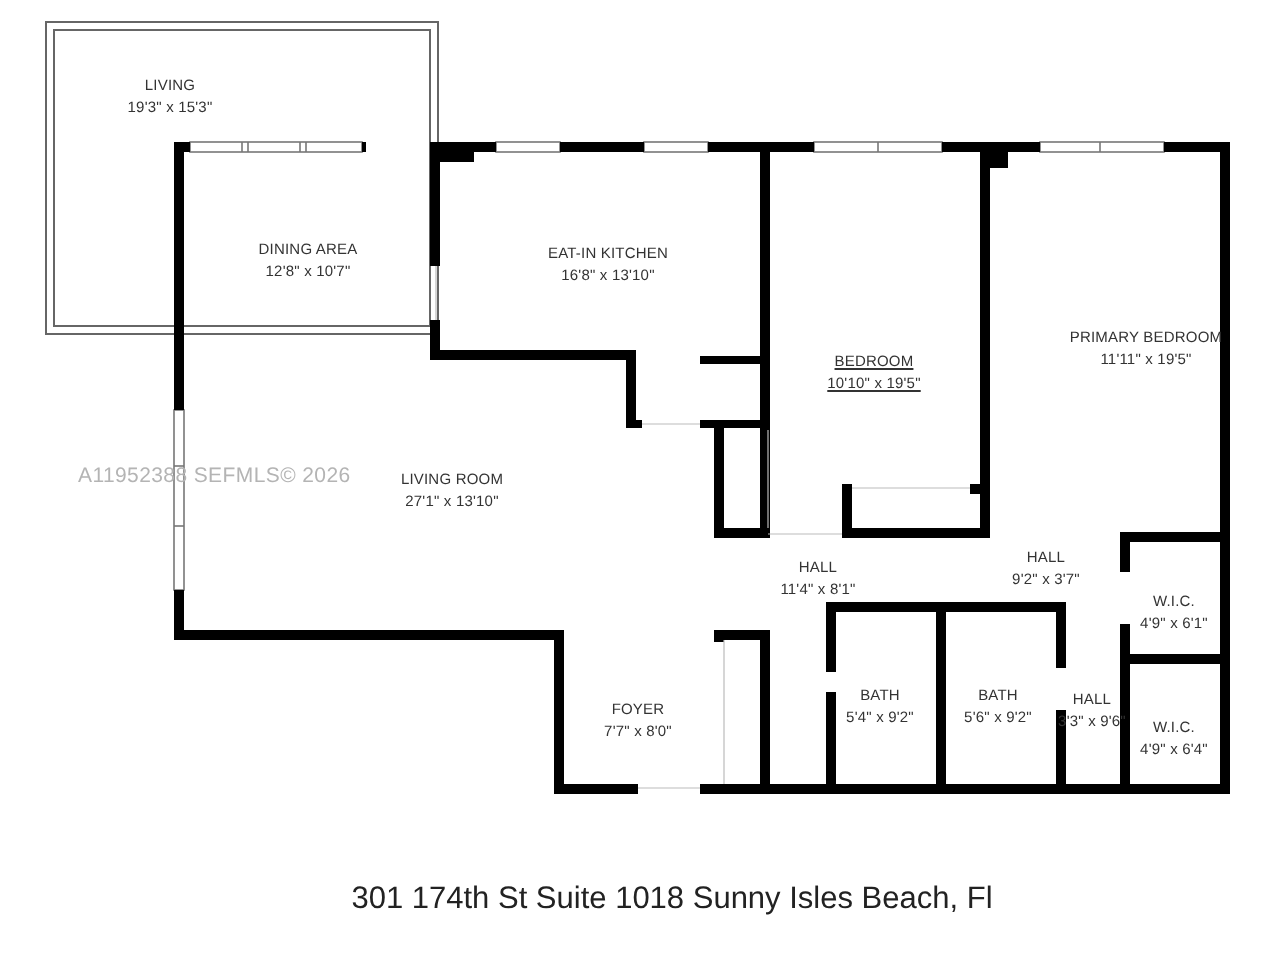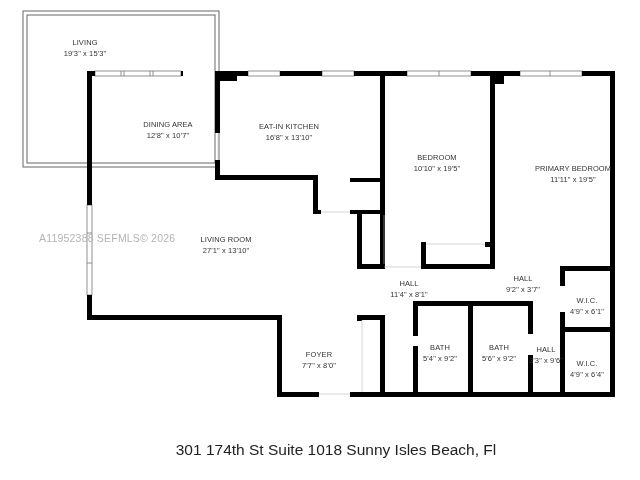--- a/index.html
+++ b/index.html
@@ -108,29 +108,29 @@
     <line x1="426" y1="244" x2="485" y2="244"></line>
     <line x1="362" y1="320" x2="362" y2="392"></line>
     <line x1="384" y1="215" x2="384" y2="264"></line>
   </g>
 </svg>
 
 <div class="room-label" style="left:85px; top:37px;">
   <span class="name">LIVING</span>
   <span class="dims">19'3" x 15'3"</span>
 </div>
-<div class="room-label" style="left:168px; top:119px;">
+<div class="room-label" style="left:154px; top:119px;">
   <span class="name">DINING AREA</span>
   <span class="dims">12'8" x 10'7"</span>
 </div>
-<div class="room-label" style="left:289px; top:121px;">
+<div class="room-label" style="left:304px; top:121px;">
   <span class="name">EAT-IN KITCHEN</span>
   <span class="dims">16'8" x 13'10"</span>
 </div>
-<div class="room-label" style="left:437px; top:152px;">
+<div class="room-label" style="left:437px; top:175px;text-decoration:underline;">
   <span class="name">BEDROOM</span>
   <span class="dims">10'10" x 19'5"</span>
 </div>
 <div class="room-label" style="left:573px; top:163px;">
   <span class="name">PRIMARY BEDROOM</span>
   <span class="dims">11'11" x 19'5"</span>
 </div>
 <div class="room-label" style="left:226px; top:234px;">
   <span class="name">LIVING ROOM</span>
   <span class="dims">27'1" x 13'10"</span>

